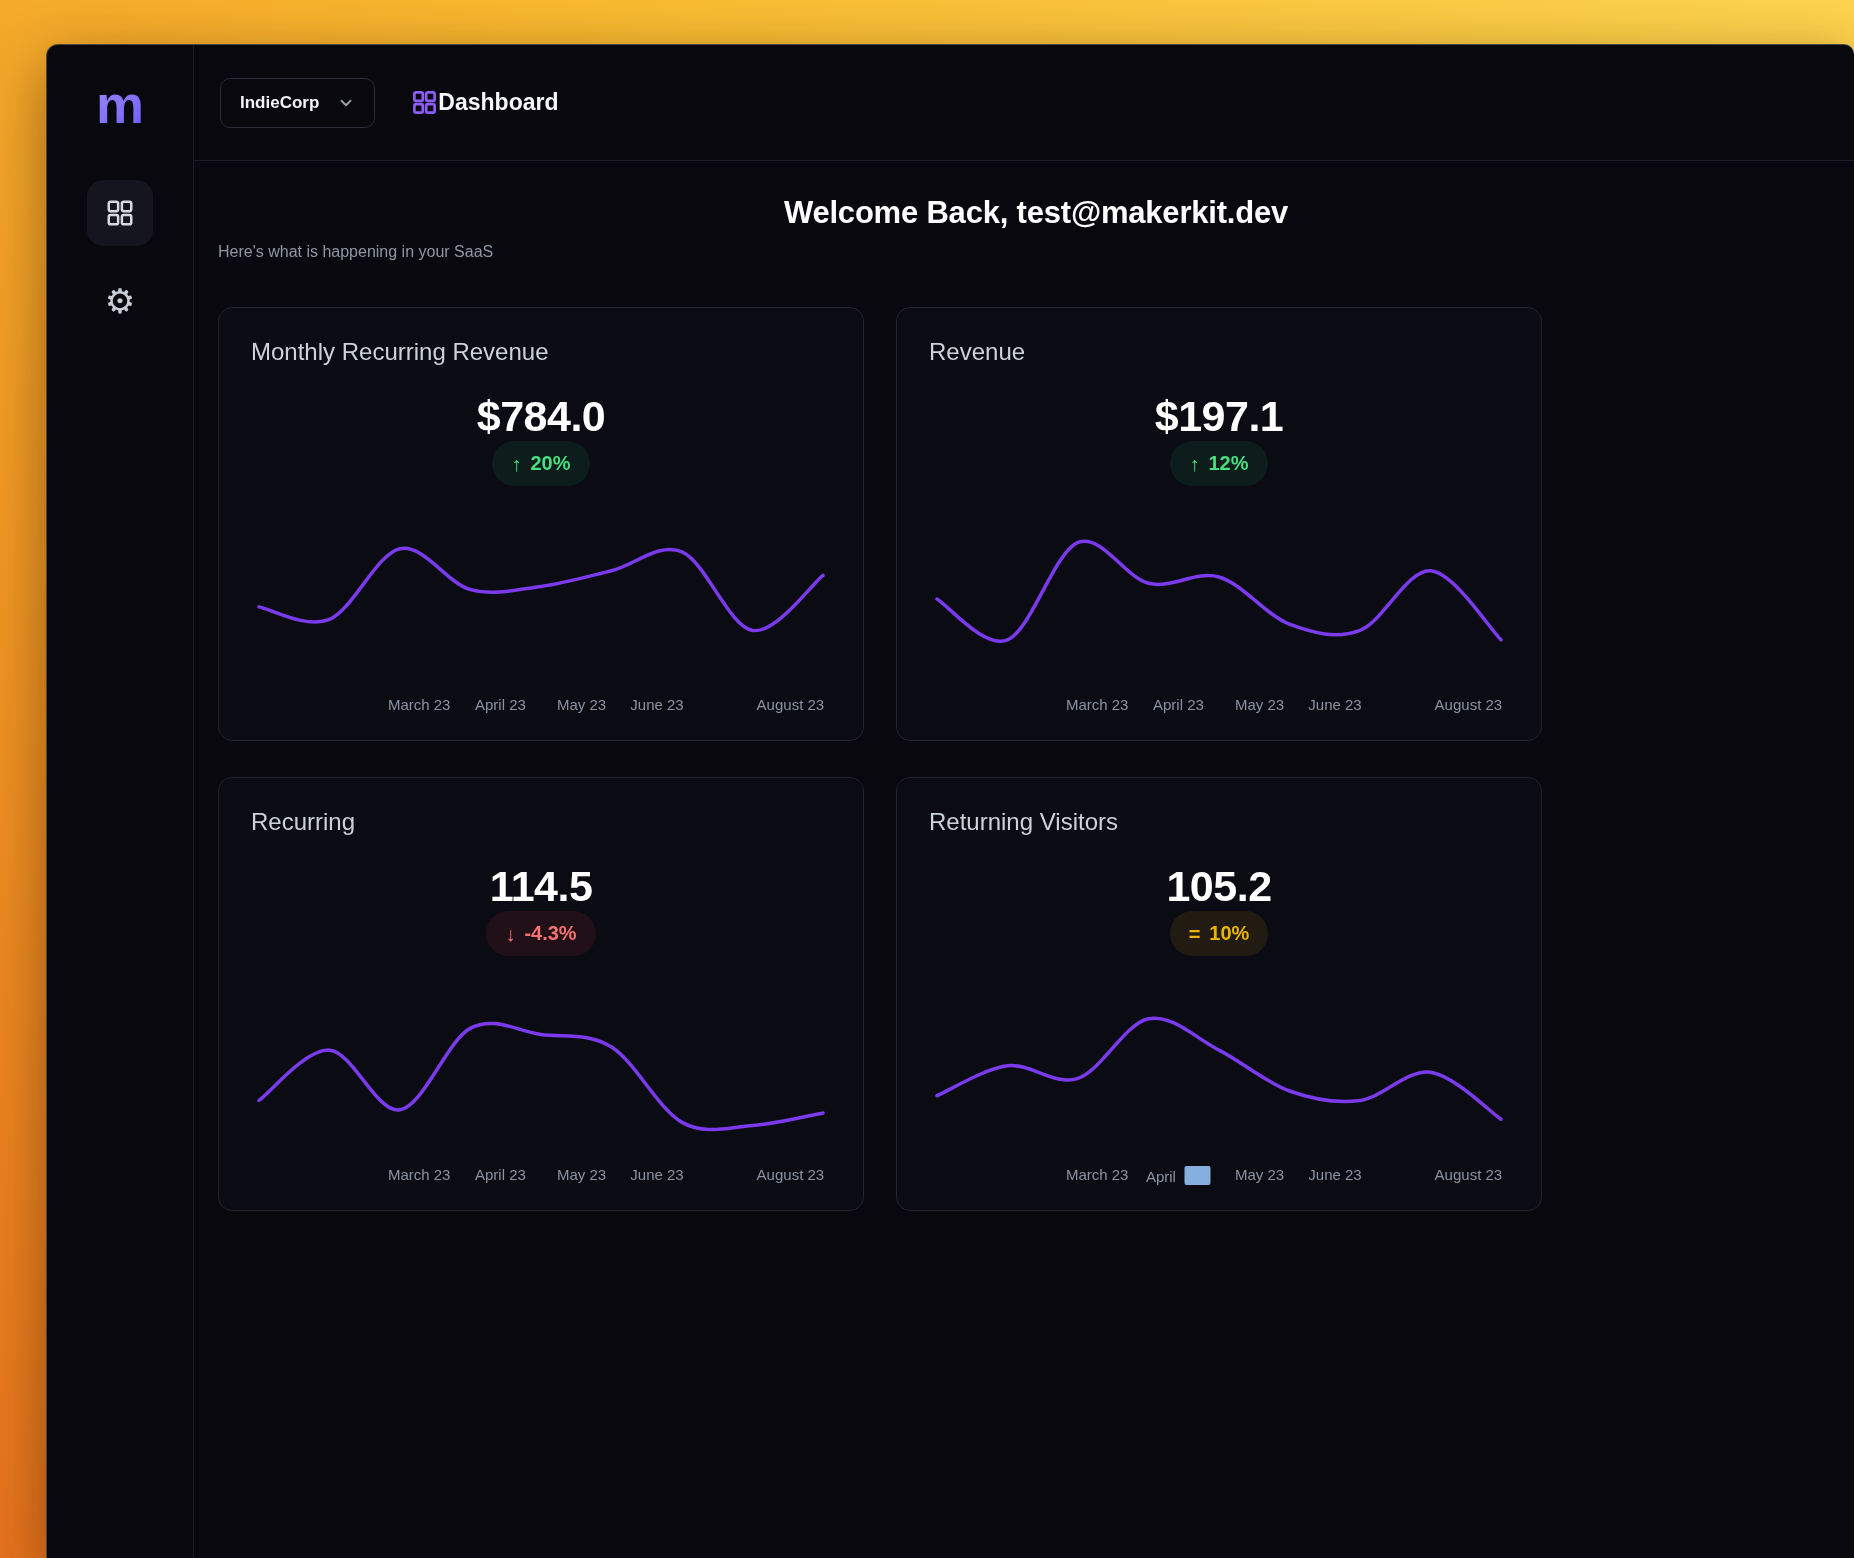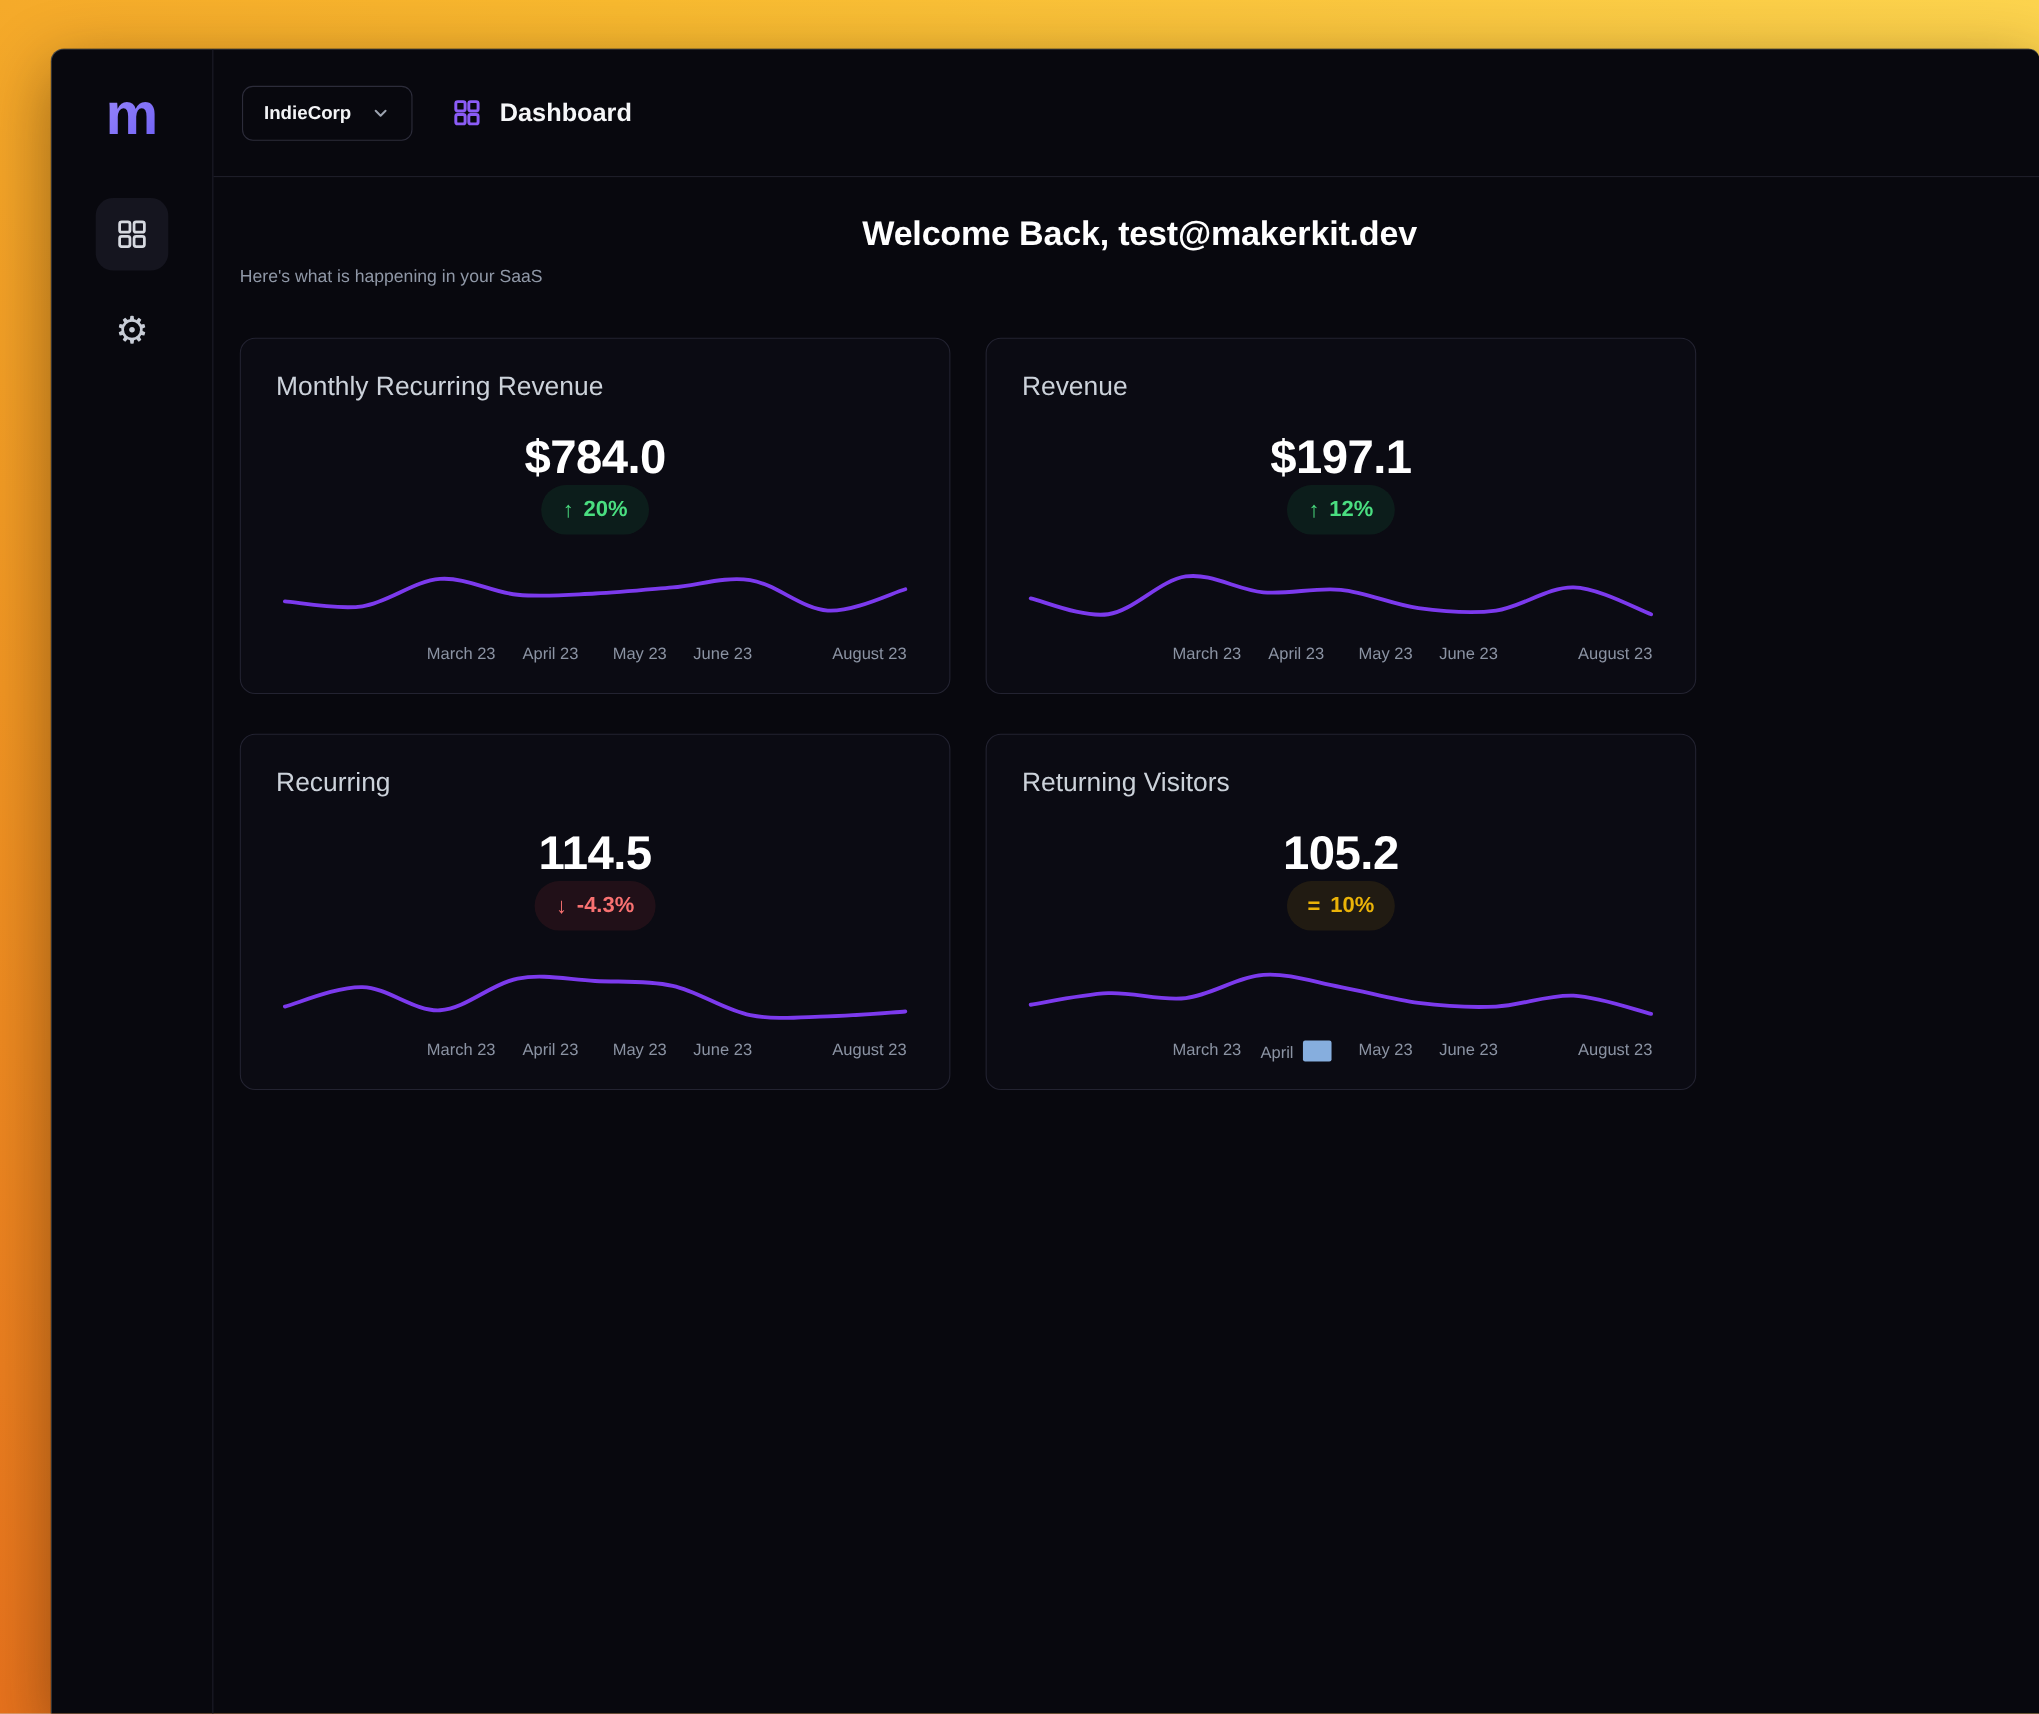--- a/index.html
+++ b/index.html
@@ -29,32 +29,32 @@
   .gear-glyph { font-size:34px; color:#c7ccd6; line-height:1; }
 
   
   .content { flex:1; display:flex; flex-direction:column; min-width:0; }
   header { height:116px; flex:0 0 116px; display:flex; align-items:center;
     gap:36px; padding-left:26px; border-bottom:1px solid #1d1d28; }
   .ws-btn { display:flex; align-items:center; gap:18px; background:transparent;
     border:1px solid #2c2c3a; border-radius:10px; padding:14px 19px;
     color:#f3f4f6; font-size:17px; font-weight:600; cursor:pointer;
     font-family:inherit; }
-  .page-head { display:flex; align-items:center; gap:16px;
+  .page-head { display:flex; align-items:center; 
     font-size:23px; font-weight:600; color:#f5f6f8; }
 
   
   main { flex:1; padding:34px 0 0 24px; }
   h1 { font-size:31px; font-weight:700; color:#ffffff; letter-spacing:-0.2px;text-align:center; }
   .subtitle { font-size:16px; color:#8f97a6; margin-top:12px; }
 
   .grid { display:grid; grid-template-columns:646px 646px; gap:36px 32px;
     margin-top:46px; width:1324px; }
 
-  .card { width:646px; height:324px; background:#0b0b13;
+  .card { width:646px; height:434px; background:#0b0b13;
     border:1px solid #232331; border-radius:14px;
     padding:30px 32px 22px; display:flex; flex-direction:column; }
   .card-title { font-size:24px; font-weight:500; color:#ccd2da; }
   .value-row { display:flex; align-items:center; justify-content:center;
     margin-top:26px;flex-direction:column; }
   .value { font-size:43px; font-weight:800; color:#ffffff; letter-spacing:-0.5px; }
 
   .badge { display:flex; align-items:center; gap:9px; border-radius:999px;
     padding:11px 19px; font-size:20px; font-weight:700; }
   .badge-up   { color:var(--positive,#4ade80); background:rgba(34,197,94,.10); }

